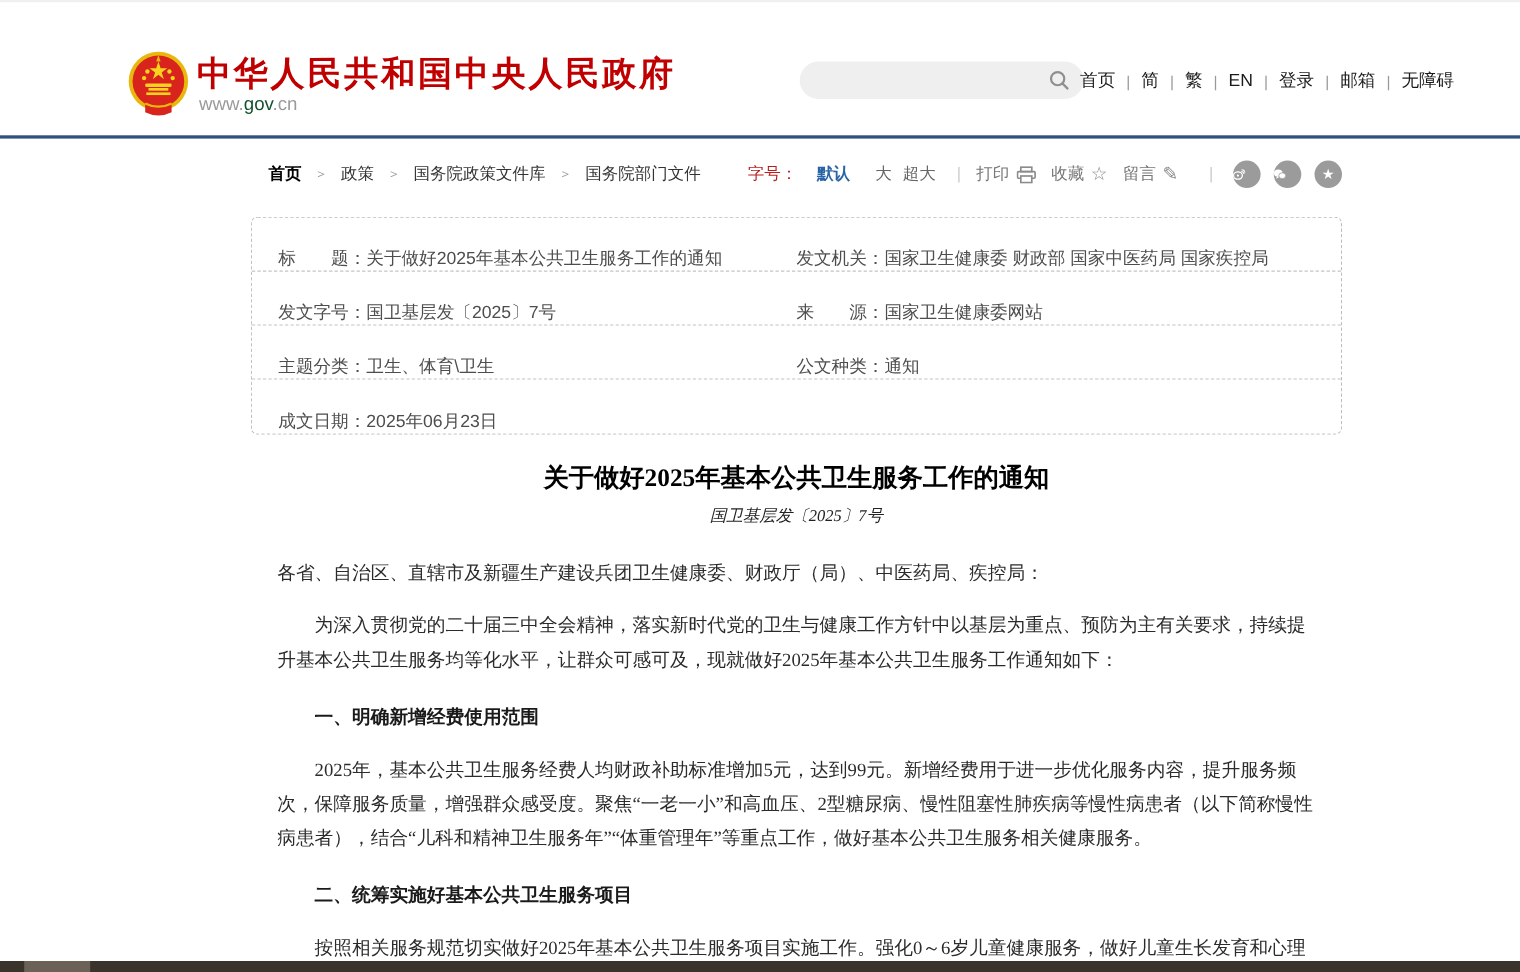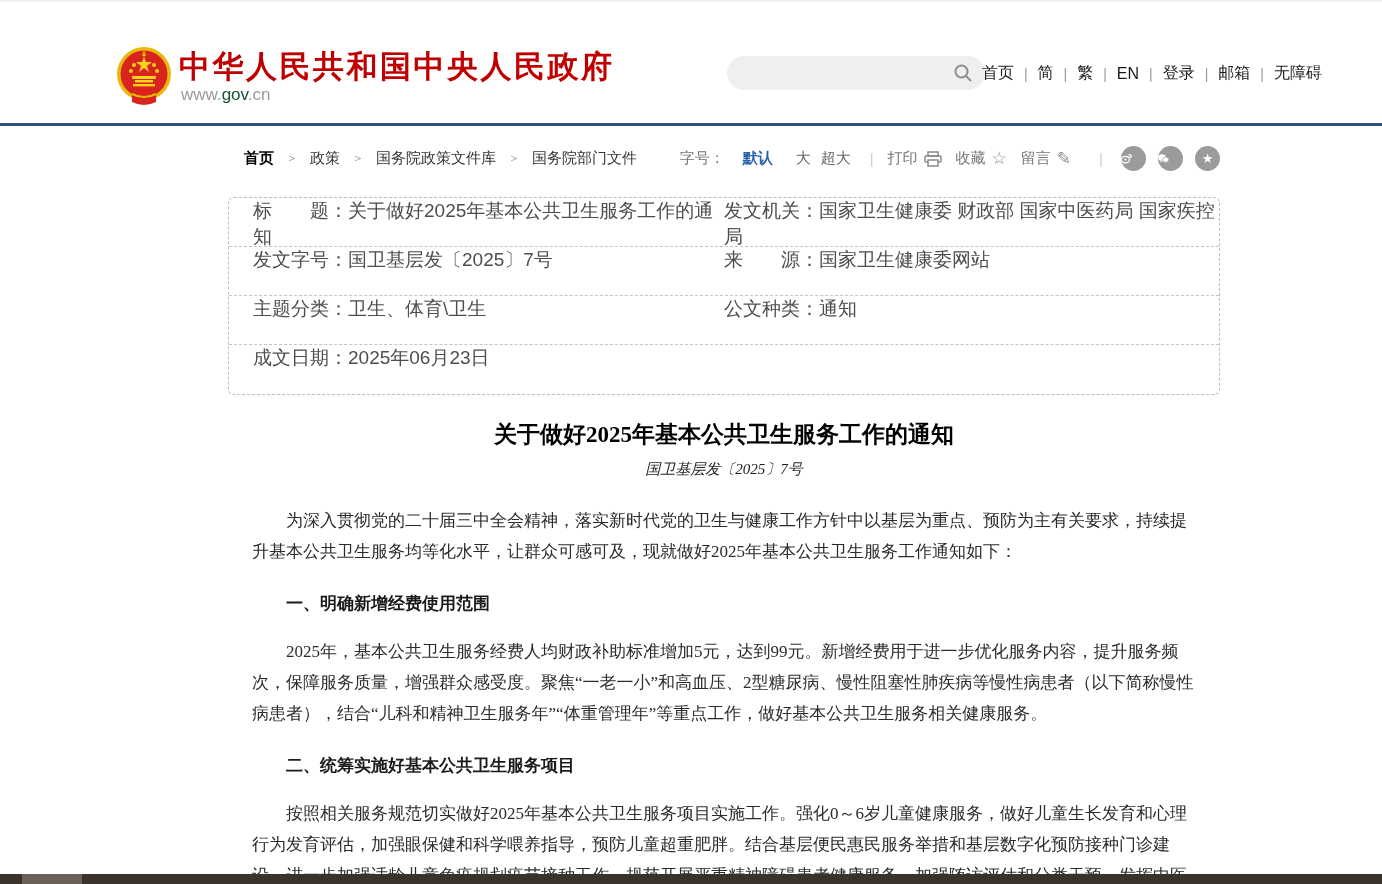--- a/index.html
+++ b/index.html
@@ -26,35 +26,35 @@
 
   
   .main { width: 992px; margin-left: 228px; }
   .crumb-row { display: flex; justify-content: space-between; align-items: center;
     padding: 20px 0 12px 16px; }
   .breadcrumb { display: flex; align-items: center; font-size: 15px; color: #333; }
   .breadcrumb a { color: #333; text-decoration: none; }
   .breadcrumb .home { font-weight: bold; color: #000; }
   .breadcrumb .sep { color: #999; margin: 0 12px; font-size: 12px; }
   .toolbar { display: flex; align-items: center; font-size: 15px; color: #777; }
-  .toolbar .lbl { color: #737373; }
+  .toolbar .lbl { color: #b91c1c; }
   .toolbar .fs-default { color: #2a64a8; font-weight: bold; margin: 0 18px; }
   .toolbar .fs-opt { color: #666; margin: 0 5px; }
   .toolbar .bar { color: #ccc; margin: 0 14px; }
   .toolbar .tool { color: #777; margin-right: 6px; }
   .toolbar .glyph { color: #8b8b8b; font-size: 17px; margin-right: 14px; }
   .toolbar svg { vertical-align: -3px; margin-right: 14px; }
   .share { display: flex; align-items: center; gap: 12px; margin-left: 4px; }
   .share .circ { width: 25px; height: 25px; border-radius: 50%; background: #9b9b9b;
     color: #fff; display: flex; align-items: center; justify-content: center; font-size: 13px; }
 
   
   .meta-table { margin-top: 14px; border: 1px dashed #bdbdbd; border-radius: 6px; }
-  .meta-row { display: flex; height: 49px; align-items: flex-start;
-    border-bottom: 1px dashed #c4c4c4; font-size: 19px; color: #4d4d4d; }
+  .meta-row { display: flex; height: 49px; align-items: flex-end;
+    border-bottom: 1px dashed #c4c4c4; font-size: 16px; color: #4d4d4d; }
   .meta-row:last-child { border-bottom: none; }
   .meta-cell-l { width: 495px; padding-left: 24px; }
   .meta-cell-r { flex: 1; padding-left: 0; }
   .meta-label { color: #4d4d4d; }
   .meta-value { color: #4d4d4d; }
 
   
   .doc { padding: 0 24px; font-family: "Liberation Serif", "DejaVu Serif", serif; }
   .doc-title { margin-top: 24px; text-align: center; font-size: 23px; font-weight: bold;
     color: #000; }
@@ -185,20 +185,21 @@
     <div class="meta-row">
       <div class="meta-cell-l"><span class="meta-label">成文日期：</span><span class="meta-value">2025年06月23日</span></div>
       <div class="meta-cell-r"></div>
     </div>
   </div>
 
   <div class="doc">
     <h1 class="doc-title">关于做好2025年基本公共卫生服务工作的通知</h1>
     <div class="doc-number">国卫基层发〔2025〕7号</div>
     <div class="doc-body">
+      <p class="salutation">各省、自治区、直辖市及新疆生产建设兵团卫生健康委、财政厅（局）、中医药局、疾控局：</p>
       <p>为深入贯彻党的二十届三中全会精神，落实新时代党的卫生与健康工作方针中以基层为重点、预防为主有关要求，持续提升基本公共卫生服务均等化水平，让群众可感可及，现就做好2025年基本公共卫生服务工作通知如下：</p>
       <p class="sec-heading">一、明确新增经费使用范围</p>
       <p>2025年，基本公共卫生服务经费人均财政补助标准增加5元，达到99元。新增经费用于进一步优化服务内容，提升服务频次，保障服务质量，增强群众感受度。聚焦“一老一小”和高血压、2型糖尿病、慢性阻塞性肺疾病等慢性病患者（以下简称慢性病患者），结合“儿科和精神卫生服务年”“体重管理年”等重点工作，做好基本公共卫生服务相关健康服务。</p>
       <p class="sec-heading">二、统筹实施好基本公共卫生服务项目</p>
       <p>按照相关服务规范切实做好2025年基本公共卫生服务项目实施工作。强化0～6岁儿童健康服务，做好儿童生长发育和心理行为发育评估，加强眼保健和科学喂养指导，预防儿童超重肥胖。结合基层便民惠民服务举措和基层数字化预防接种门诊建设，进一步加强适龄儿童免疫规划疫苗接种工作。规范开展严重精神障碍患者健康服务，加强随访评估和分类干预。发挥中医药在重点人群健康管理</p>
     </div>
   </div>
 </div>
 
 <div class="footer-edge">

